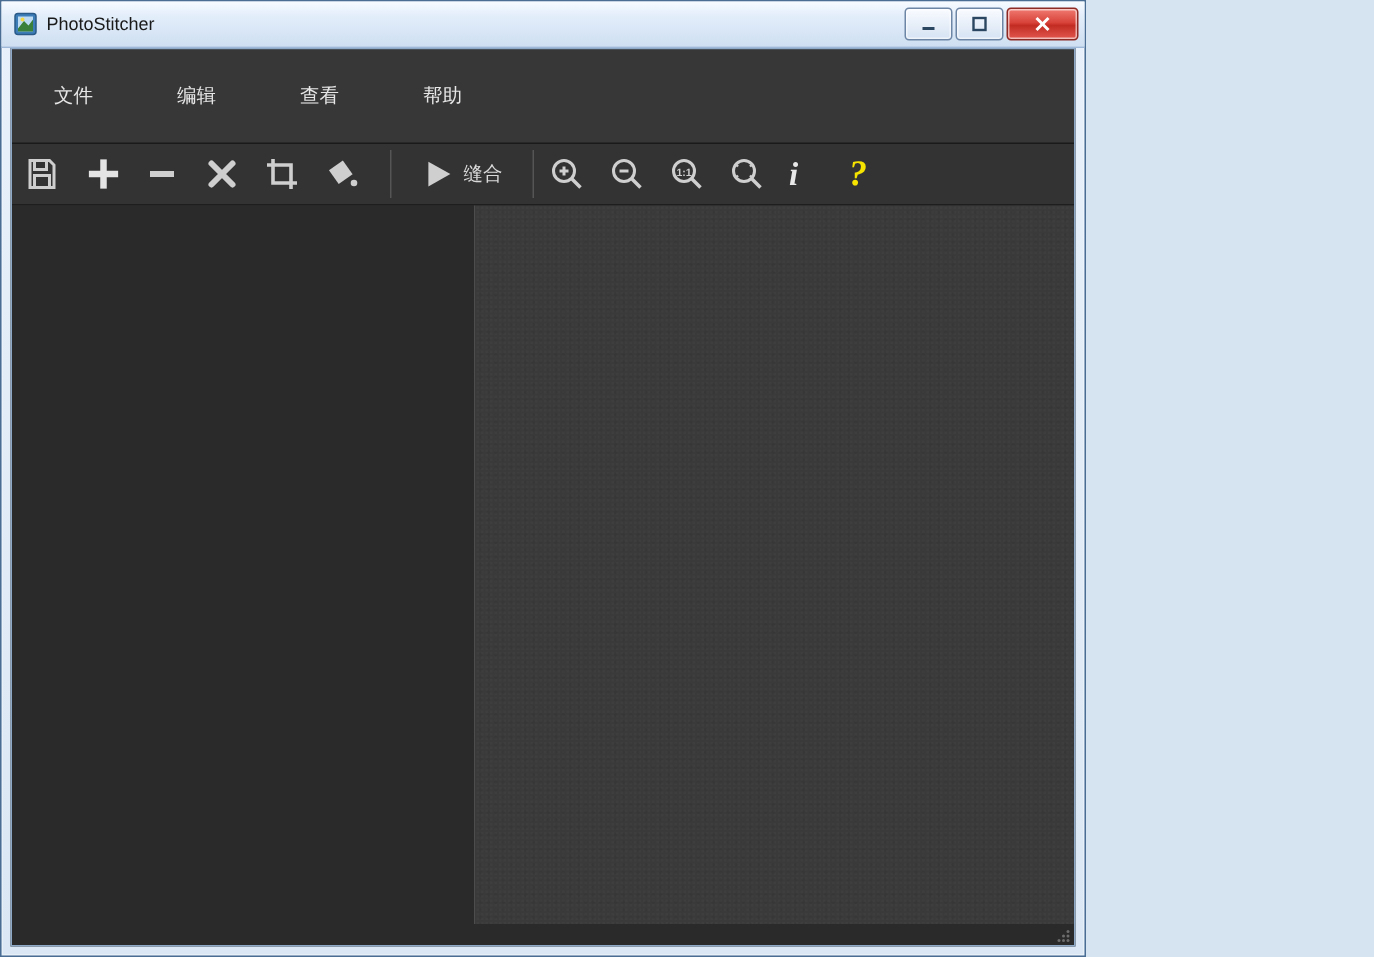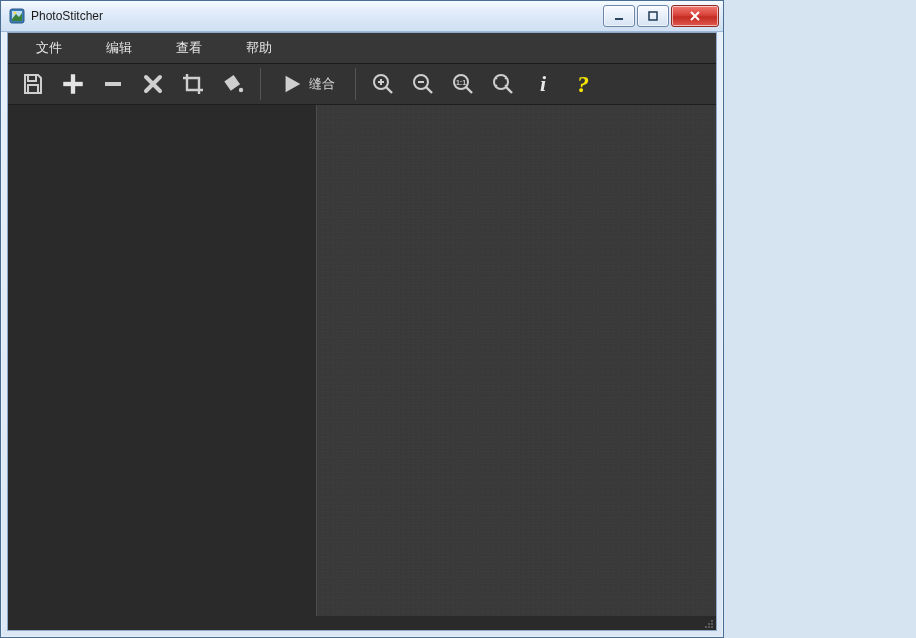--- a/index.html
+++ b/index.html
@@ -72,22 +72,22 @@
     display: flex;
     flex-direction: column;
     border: 1px solid #8ea9c7;
   }
   
   .menubar {
     height: 30px;
     background: #373737;
     display: flex;
     align-items: center;
-    padding: 0 6px;
-    gap: 0;
+    padding: 16px 6px;
+    gap: 12px;
     border-bottom: 1px solid #1a1a1a;
   }
   .menuitem {
     color: #e6e6e6;
     font-size: 13px;
     padding: 6px 22px;
     cursor: default;
   }
   
   .toolbar {
@@ -97,21 +97,21 @@
     align-items: center;
     padding: 0 8px;
     gap: 6px;
     border-bottom: 1px solid #1e1e1e;
   }
   .tbtn {
     width: 34px;
     height: 34px;
     display: flex;
     align-items: center;
-    justify-content: center;
+    justify-content: space-between;
     color: #cfcfcf;
   }
   .tbtn svg { display:block; }
   .tbtn-wide {
     width: auto;
     padding: 0 10px;
     gap: 6px;
   }
   .tbtn-wide span {
     font-size: 13px;

